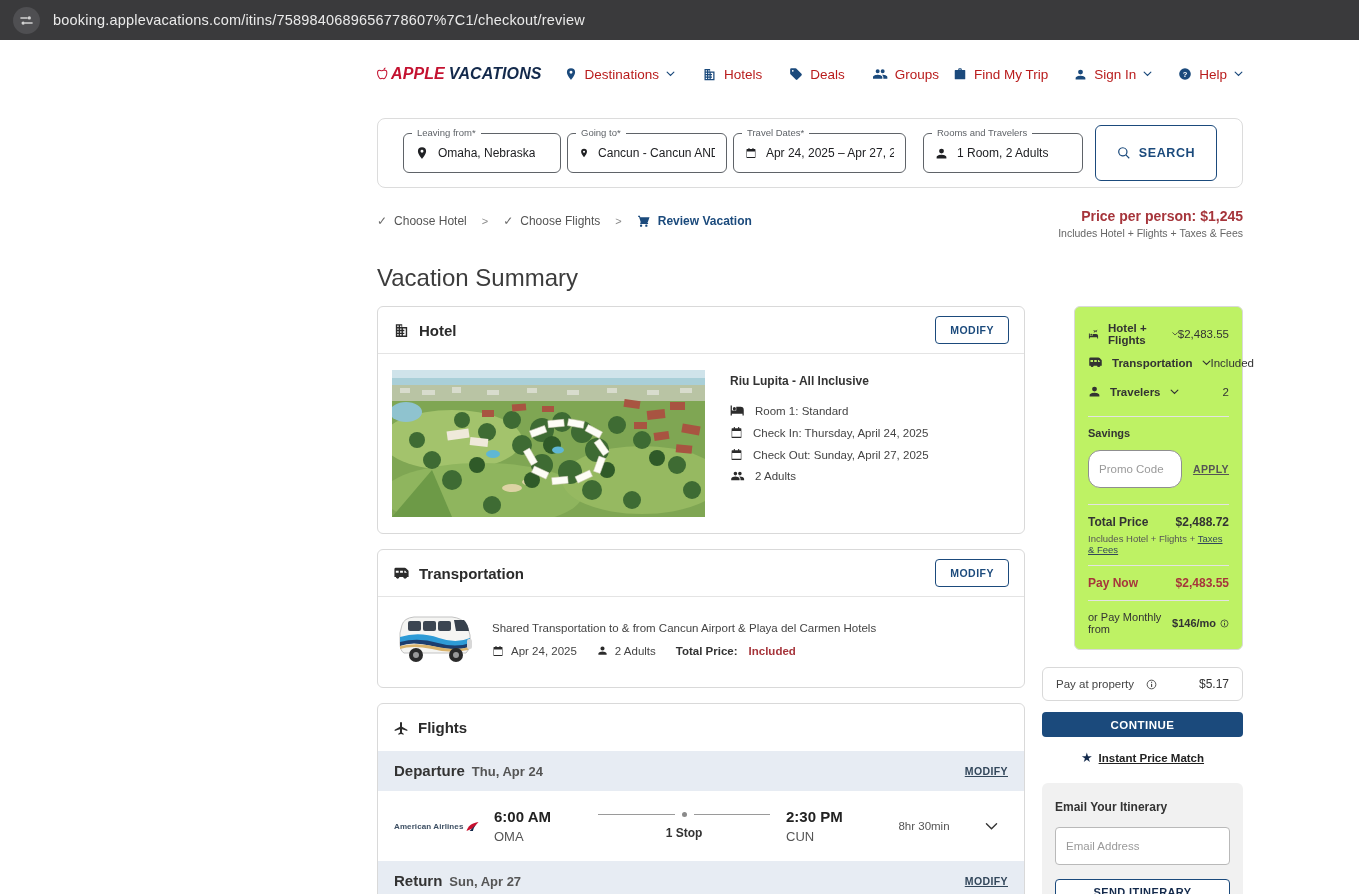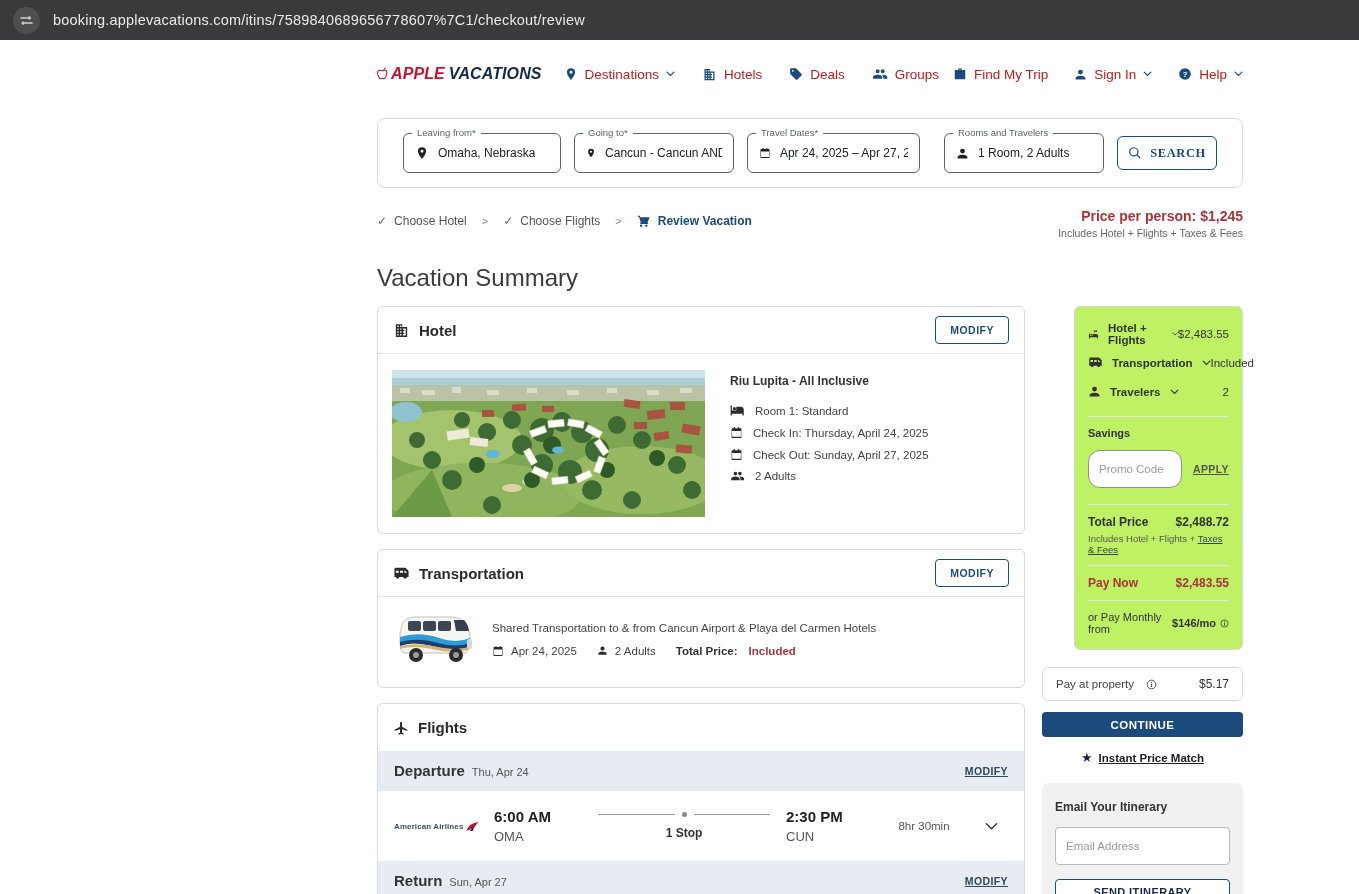--- a/index.html
+++ b/index.html
@@ -21,29 +21,29 @@
   .logo-txt { font-style:italic; font-weight:bold; font-size:16px; letter-spacing:.1px; }
   .logo-apple { color:#c41230; }
   .logo-vac { color:#13294b; margin-left:3px; }
   .nav-left, .nav-right { display:flex; align-items:center; }
   .nav-left { gap:27px; }
   .nav-right { gap:26px; }
   .nav-item { display:flex; align-items:center; gap:7px; color:#b91c1c; font-size:13.5px; cursor:pointer; white-space:nowrap; }
   .nav-item svg { flex-shrink:0; }
 
   
-  .search-panel { border:1px solid #dcdcdc; border-radius:8px; height:70px; display:flex; align-items:center; padding:0 25px; gap:13px; margin-top:20px; background:#fff; }
+  .search-panel { border:1px solid #dcdcdc; border-radius:8px; height:70px; display:flex; align-items:center; padding:0 25px; gap:6px; margin-top:20px; background:#fff; }
   .field { position:relative; border:1px solid #5f6368; border-radius:6px; height:40px; display:flex; align-items:center; padding:0 11px; gap:9px; background:#fff; flex-shrink:0; cursor:text; }
   .field label { position:absolute; top:-7px; left:8px; background:#fff; padding:0 5px; font-size:9.5px; color:#5f6368; white-space:nowrap; cursor:default; }
   .field .val { font-size:12px; color:#202124; white-space:nowrap; overflow:hidden; }
   .f-leaving { width:158px; }
   .f-going  { width:160px; }
   .f-dates  { width:173px; }
   .f-rooms  { width:160px; margin-left:11px; }
-  .search-btn { margin-left:auto; width:122px; height:34px; border:1.5px solid #1b4a7c; border-radius:6px; background:#fff; color:#1b4a7c; font-weight:bold; font-size:12.5px; letter-spacing:.6px; display:flex; align-items:center; justify-content:center; gap:8px; cursor:pointer; font-family:Liberation Serif, serif; }
+  .search-btn { margin-left:auto; width:122px; height:56px; border:1.5px solid #1b4a7c; border-radius:6px; background:#fff; color:#1b4a7c; font-weight:bold; font-size:12.5px; letter-spacing:.6px; display:flex; align-items:center; justify-content:center; gap:8px; cursor:pointer; font-family:Liberation Sans, sans-serif; }
 
   
   .steps-row { margin-top:20px; display:flex; justify-content:space-between; align-items:flex-start; }
   .steps { display:flex; align-items:center; gap:15px; padding-top:6px; }
   .step { display:flex; align-items:center; gap:7px; font-size:12px; color:#555; cursor:pointer; }
   .step .check { color:#6d6d6d; font-size:12px; }
   .step.current { color:#1b4a7c; font-weight:bold; }
   .step-sep { color:#8a8a8a; font-size:11px; }
   .price-top { text-align:right; }
   .price-top .main { color:#a6353b; font-weight:bold; font-size:14px; }
@@ -72,21 +72,21 @@
   .van-img { width:84px; height:56px; flex-shrink:0; }
   .trans-desc { font-size:11.5px; color:#444; margin-bottom:11px; }
   .trans-meta { display:flex; align-items:center; gap:20px; font-size:11.5px; color:#444; }
   .meta-item { display:flex; align-items:flex-start; gap:7px; }
   .total-lbl { font-weight:bold; color:#333; }
   .total-val { font-weight:bold; color:#a6353b; margin-left:4px; }
 
   
   .flight-band { background:#e7ecf3; display:flex; justify-content:space-between; align-items:center; padding:11px 16px; }
   .band-title { font-size:15px; font-weight:bold; color:#333; }
-  .band-date { font-size:11px; color:#555; font-weight:normal; margin-left:7px; }
+  .band-date { font-size:13px; color:#555; font-weight:bold; margin-left:7px; }
   .modify-link { font-size:10.5px; font-weight:bold; letter-spacing:.4px; color:#33475b; text-decoration:underline; cursor:pointer; }
   .flight-row { display:flex; align-items:center; padding:17px 16px; background:#fff; }
   .fl-logo { width:100px; flex-shrink:0; display:flex; align-items:center; gap:3px; }
   .aa-text { font-size:8px; font-weight:bold; color:#3d4f63; letter-spacing:.1px; white-space:nowrap; }
   .fl-time { width:88px; }
   .fl-time .t { font-size:15px; font-weight:bold; color:#222; }
   .fl-time .c { font-size:13px; color:#555; margin-top:4px; }
   .fl-mid { flex:1; padding:0 16px; }
   .mid-line { display:flex; align-items:center; gap:7px; }
   .mid-line .seg { flex:1; height:1px; background:#9a9a9a; }

